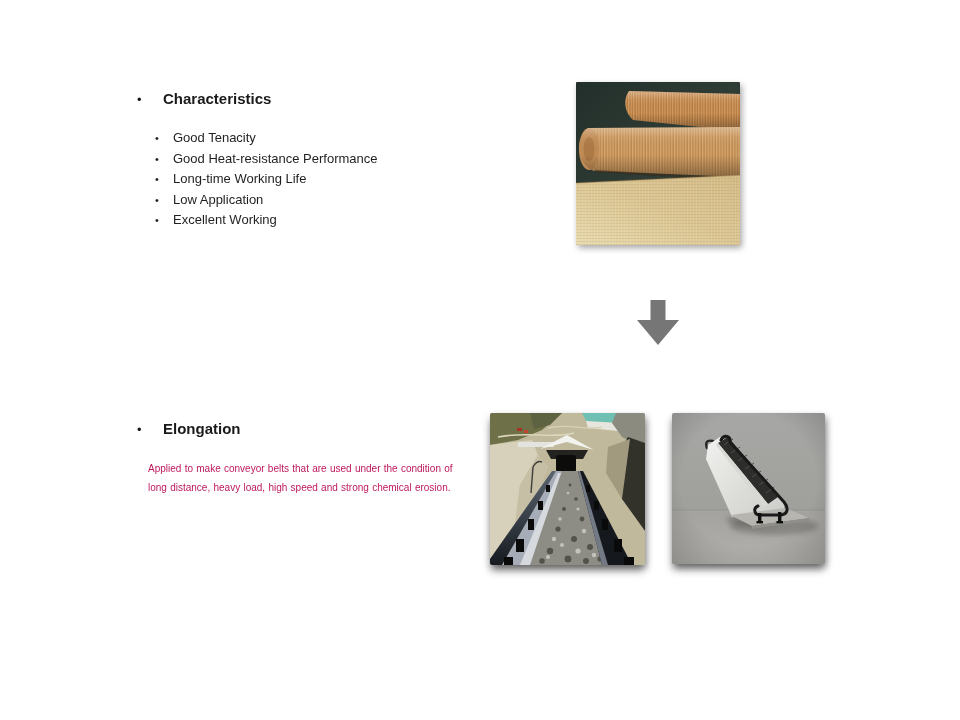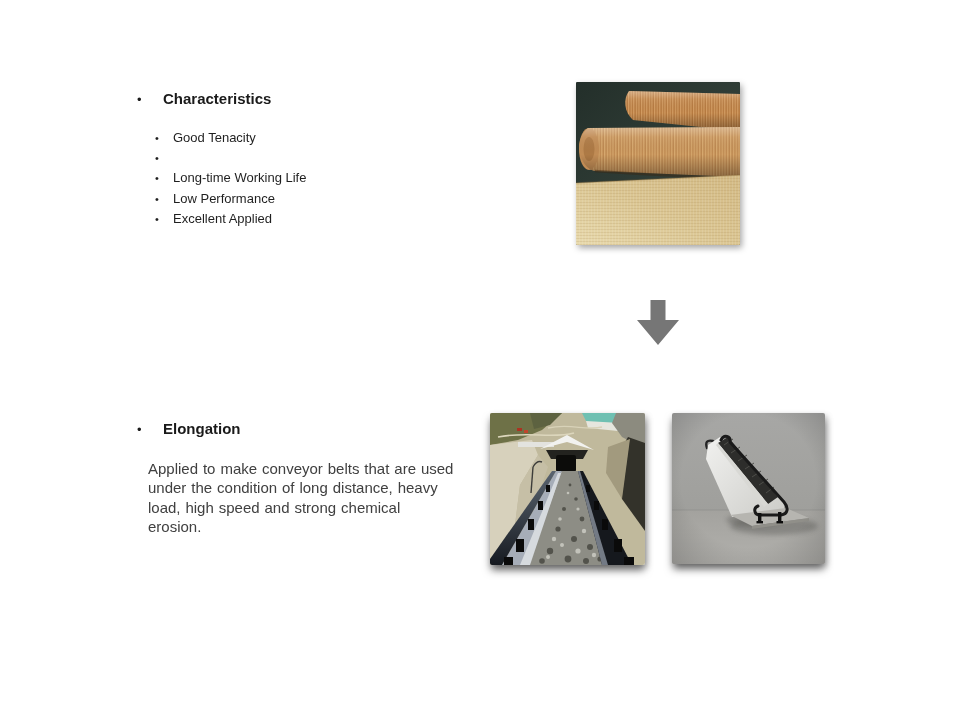--- a/index.html
+++ b/index.html
@@ -46,23 +46,23 @@
     display: flex;
     align-items: baseline;
   }
   .char-list .bul2 {
     width: 18px;
     font-size: 11px;
   }
 
   
   .body-par {
-    font-size: 15px;
+    font-size: 10px;
     line-height: 19.3px;
-    color: #404040;
+    color: #be185d;
     word-spacing: 0.05em;
   }
 
   
   .pic {
     border-radius: 1px;
     overflow: hidden;
   }
   .pic svg { display: block; }
   .shadow-soft {
@@ -84,32 +84,33 @@
     <span>Characteristics</span>
   </div>
 
   <ul class="abs char-list" style="left:155px; top:128px; width:320px;">
     <li>
       <span class="bul2">•</span>
       <span>Good Tenacity</span>
     </li>
     <li>
       <span class="bul2">•</span>
+      <span>Good Heat-resistance Performance</span>
     </li>
     <li>
       <span class="bul2">•</span>
       <span>Long-time Working Life</span>
     </li>
     <li>
       <span class="bul2">•</span>
-      <span>Low Performance</span>
-    </li>
-    <li>
-      <span class="bul2">•</span>
-      <span>Excellent Applied</span>
+      <span>Low Application</span>
+    </li>
+    <li>
+      <span class="bul2">•</span>
+      <span>Excellent Working</span>
     </li>
   </ul>
 
   <div class="abs pic shadow-soft" style="left:576px; top:82px; width:164px; height:163px;">
     <svg width="164" height="163" viewBox="0 0 164 163" xmlns="http://www.w3.org/2000/svg">
       <defs>
         <linearGradient id="fbg" x1="0" y1="0" x2="1" y2="1">
           <stop offset="0" stop-color="#232f2a"></stop>
           <stop offset="1" stop-color="#3c4a42"></stop>
         </linearGradient>

